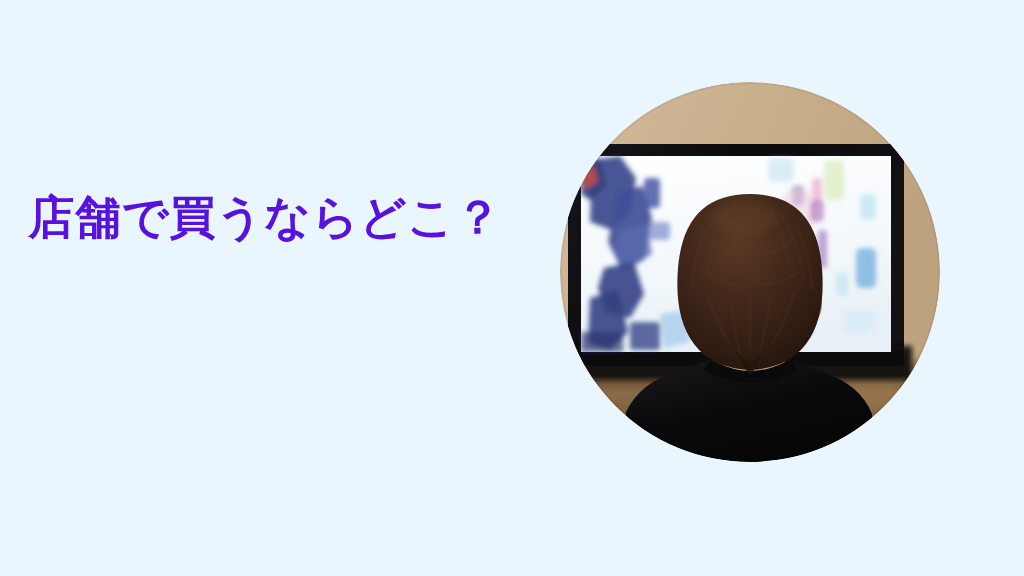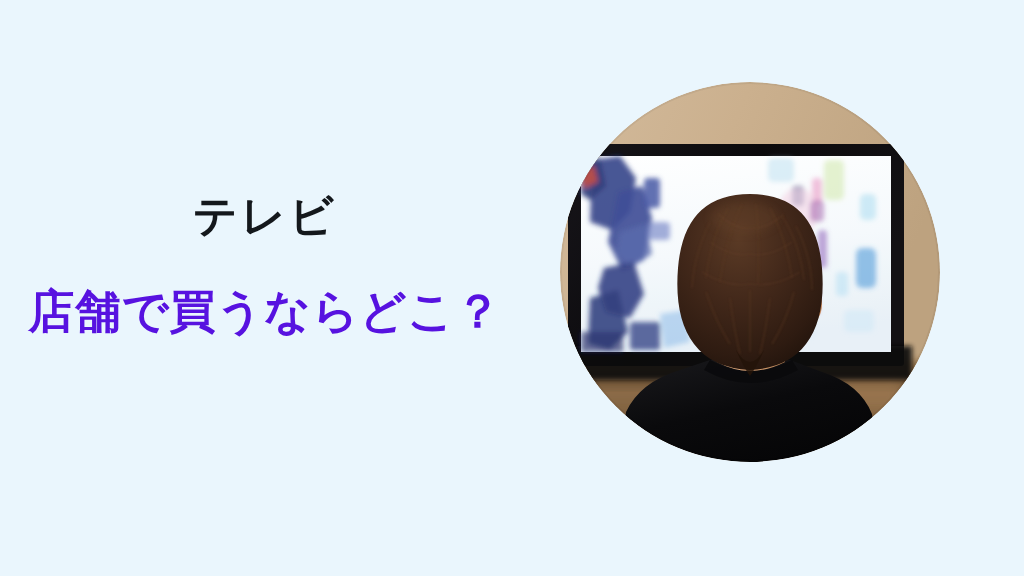--- a/index.html
+++ b/index.html
@@ -66,21 +66,20 @@
     width: 100%;
     height: 100%;
   }
 </style>
 </head>
 <body>
 
 <div class="slide">
 
   <div class="text-block">
-    <p class="headline-primary">テレビ</p>
     <p class="headline-secondary">店舗で買うならどこ？</p>
   </div>
 
   <div class="photo-circle">
     <svg viewBox="0 0 380 380" xmlns="http://www.w3.org/2000/svg">
       <defs>
         <clipPath id="circleClip">
           <circle cx="190" cy="190" r="190"></circle>
         </clipPath>
 

